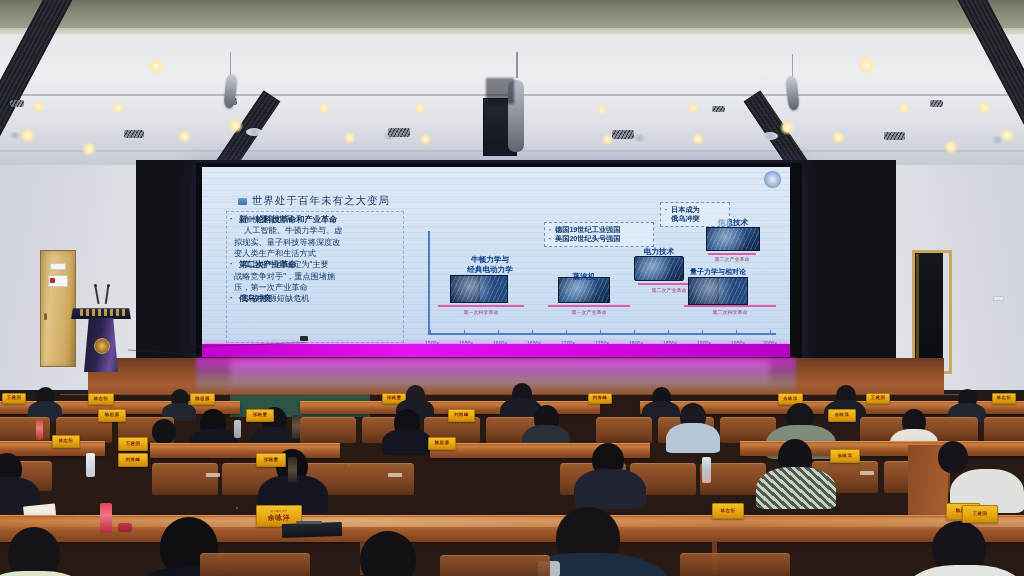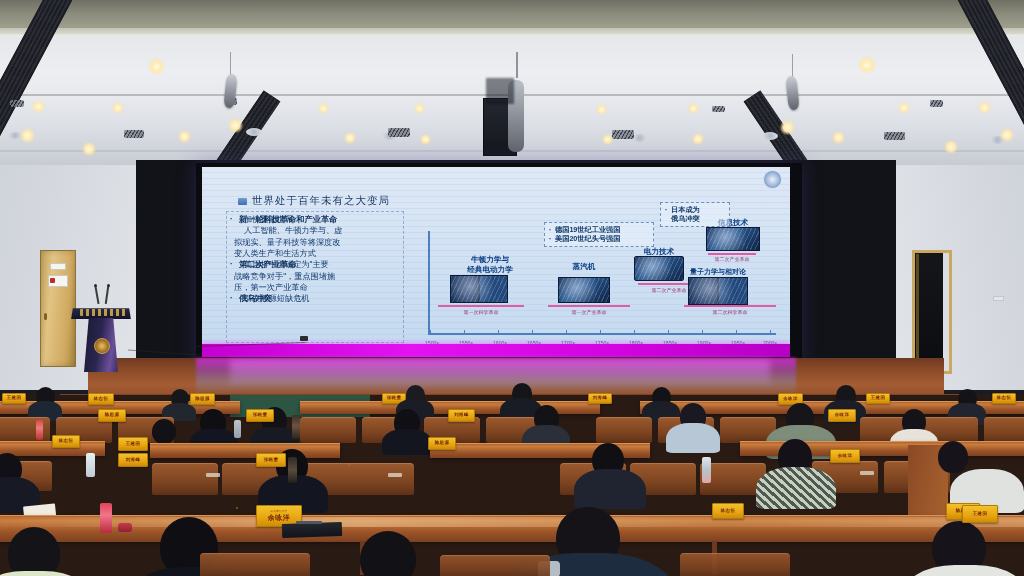--- a/index.html
+++ b/index.html
@@ -319,21 +319,21 @@
       <div class="rev-bar" style="left:268px;width:92px;bottom:44px;"></div>
       <div class="rev-lab" style="left:314px;bottom:36px;">第二次科学革命</div>
 
       <div class="photo split" style="left:34px;bottom:48px;width:56px;height:26px;"></div>
       <div class="era-lab" style="left:44px;bottom:76px;width:60px;font-family:Liberation Mono, monospace;">
         <span>牛顿力学与</span><br>
         <span>经典电动力学</span>
       </div>
 
       <div class="photo" style="left:142px;bottom:48px;width:50px;height:24px;"></div>
-      <div class="era-lab" style="left:145px;bottom:80px;width:46px;margin-top:36px;">蒸汽机</div>
+      <div class="era-lab" style="left:145px;bottom:70px;width:46px;margin-top:36px;">蒸汽机</div>
 
       <div class="photo" style="left:218px;bottom:70px;width:48px;height:23px;border-radius:2px;"></div>
       <div class="era-lab" style="left:220px;bottom:95px;width:46px;">电力技术</div>
 
       <div class="photo split" style="left:272px;bottom:46px;width:58px;height:26px;"></div>
       <div class="era-lab" style="left:266px;bottom:74px;width:72px;font-size:7px;">量子力学与相对论</div>
 
       <div class="photo" style="left:290px;bottom:100px;width:52px;height:22px;"></div>
       <div class="era-lab" style="left:294px;bottom:124px;width:46px;">信息技术</div>
       <div class="rev-bar" style="left:292px;width:48px;bottom:96px;"></div>

